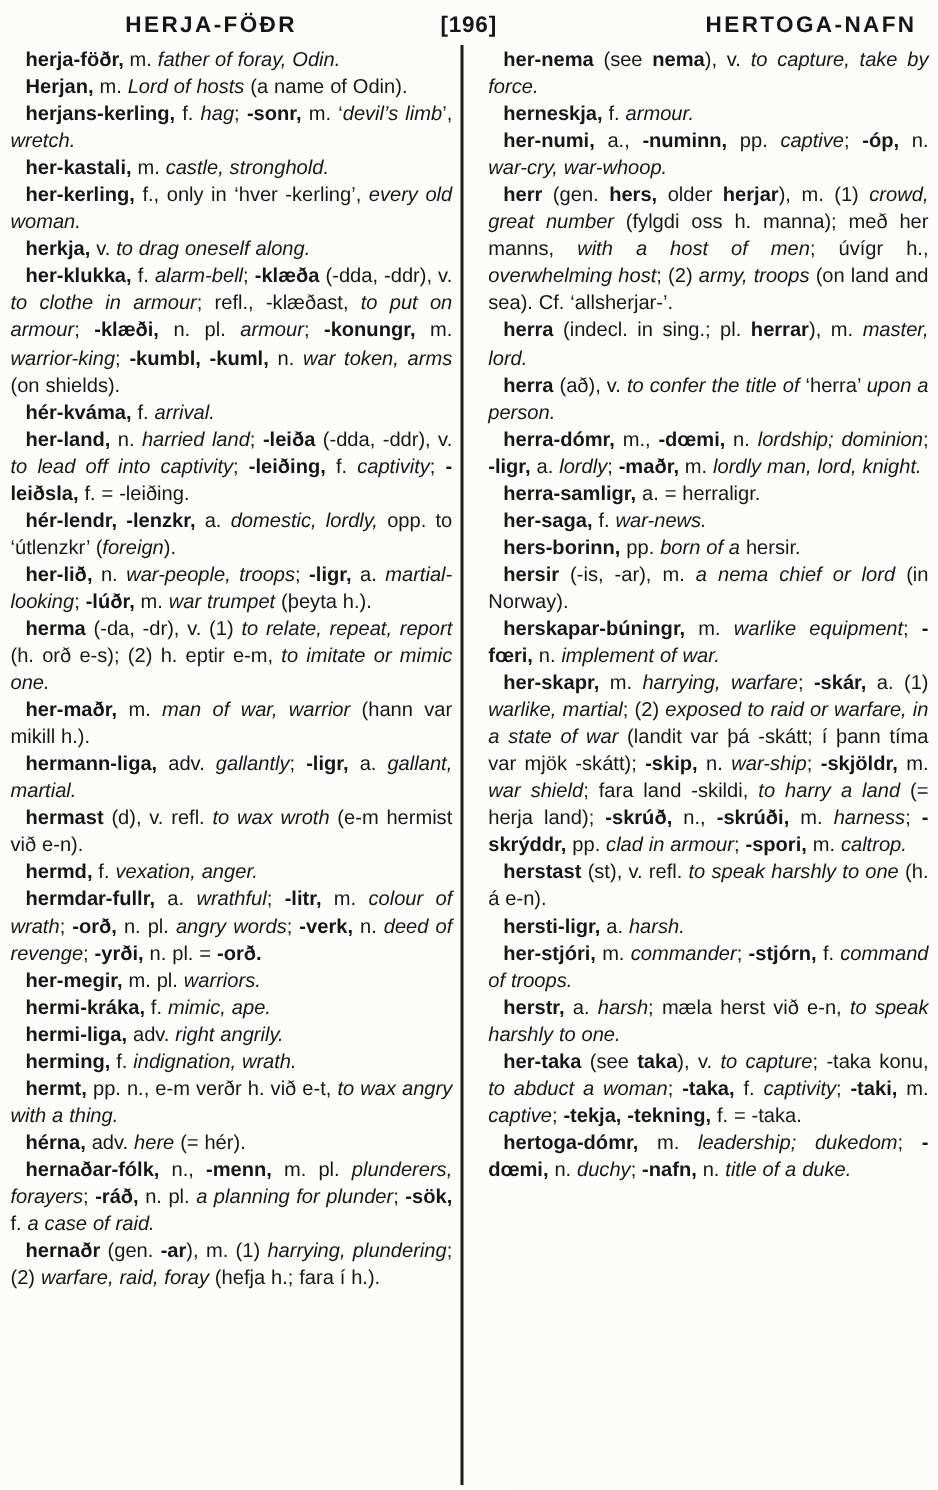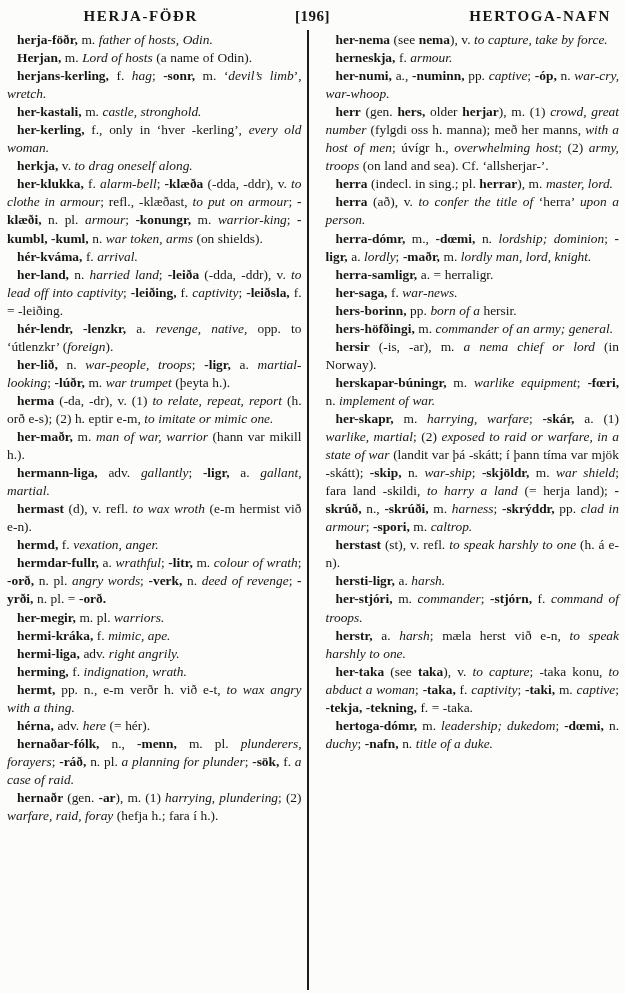--- a/index.html
+++ b/index.html
@@ -3,21 +3,21 @@
 <meta charset="utf-8">
 <style>
   html,body { margin:0; padding:0; }
   .page {
     position: relative;
     width: 625px;
     height: 993px;
     box-sizing: border-box;
     background: #fcfcfa;
     color: #161616;
-    font-family: Liberation Serif, serif;
+    font-family: Liberation Sans, sans-serif;
     overflow: hidden;
   }
   .header {
     display: flex;
     align-items: baseline;
     padding: 8px 14px 2px 14px;
     font-weight: bold;
     font-size: 15px;
     letter-spacing: 1.6px;
   }
@@ -57,30 +57,30 @@
 <body>
 
 <div class="page">
   <div class="header">
     <span class="guide-left">HERJA-FÖÐR</span>
     <span class="page-num">[196]</span>
     <span class="guide-right">HERTOGA-NAFN</span>
   </div>
   <div class="columns">
     <div class="col left">
-        <p class="entry"><span class="b">herja-föðr,</span><span class="r"> m. </span><span class="i">father of hosts, Odin.</span></p>
+        <p class="entry"><span class="b">herja-föðr,</span><span class="r"> m. </span><span class="i">father of foray, Odin.</span></p>
         <p class="entry"><span class="b">Herjan,</span><span class="r"> m. </span><span class="i">Lord of hosts</span><span class="r"> (a name of Odin).</span></p>
         <p class="entry"><span class="b">herjans-kerling,</span><span class="r"> f. </span><span class="i">hag</span><span class="r">; </span><span class="b">-sonr,</span><span class="r"> m. ‘</span><span class="i">devil’s limb</span><span class="r">’, </span><span class="i">wretch.</span></p>
         <p class="entry"><span class="b">her-kastali,</span><span class="r"> m. </span><span class="i">castle, stronghold.</span></p>
         <p class="entry"><span class="b">her-kerling,</span><span class="r"> f., only in ‘hver -kerling’, </span><span class="i">every old woman.</span></p>
         <p class="entry"><span class="b">herkja,</span><span class="r"> v. </span><span class="i">to drag oneself along.</span></p>
         <p class="entry"><span class="b">her-klukka,</span><span class="r"> f. </span><span class="i">alarm-bell</span><span class="r">; </span><span class="b">-klæða</span><span class="r"> (-dda, -ddr), v. </span><span class="i">to clothe in armour</span><span class="r">; refl., -klæðast, </span><span class="i">to put on armour</span><span class="r">; </span><span class="b">-klæði,</span><span class="r"> n. pl. </span><span class="i">armour</span><span class="r">; </span><span class="b">-konungr,</span><span class="r"> m. </span><span class="i">warrior-king</span><span class="r">; </span><span class="b">-kumbl, -kuml,</span><span class="r"> n. </span><span class="i">war token, arms</span><span class="r"> (on shields).</span></p>
         <p class="entry"><span class="b">hér-kváma,</span><span class="r"> f. </span><span class="i">arrival.</span></p>
         <p class="entry"><span class="b">her-land,</span><span class="r"> n. </span><span class="i">harried land</span><span class="r">; </span><span class="b">-leiða</span><span class="r"> (-dda, -ddr), v. </span><span class="i">to lead off into captivity</span><span class="r">; </span><span class="b">-leiðing,</span><span class="r"> f. </span><span class="i">captivity</span><span class="r">; </span><span class="b">-leiðsla,</span><span class="r"> f. = -leiðing.</span></p>
-        <p class="entry"><span class="b">hér-lendr, -lenzkr,</span><span class="r"> a. </span><span class="i">revenge, native,</span><span class="r"> opp. to ‘útlenzkr’ (</span><span class="i">foreign</span><span class="r">).</span></p>
+        <p class="entry"><span class="b">hér-lendr, -lenzkr,</span><span class="r"> a. </span><span class="i">domestic, lordly,</span><span class="r"> opp. to ‘útlenzkr’ (</span><span class="i">foreign</span><span class="r">).</span></p>
         <p class="entry"><span class="b">her-lið,</span><span class="r"> n. </span><span class="i">war-people, troops</span><span class="r">; </span><span class="b">-ligr,</span><span class="r"> a. </span><span class="i">martial-looking</span><span class="r">; </span><span class="b">-lúðr,</span><span class="r"> m. </span><span class="i">war trumpet</span><span class="r"> (þeyta h.).</span></p>
         <p class="entry"><span class="b">herma</span><span class="r"> (-da, -dr), v. (1) </span><span class="i">to relate, repeat, report</span><span class="r"> (h. orð e-s); (2) h. eptir e-m, </span><span class="i">to imitate or mimic one.</span></p>
         <p class="entry"><span class="b">her-maðr,</span><span class="r"> m. </span><span class="i">man of war, warrior</span><span class="r"> (hann var mikill h.).</span></p>
         <p class="entry"><span class="b">hermann-liga,</span><span class="r"> adv. </span><span class="i">gallantly</span><span class="r">; </span><span class="b">-ligr,</span><span class="r"> a. </span><span class="i">gallant, martial.</span></p>
         <p class="entry"><span class="b">hermast</span><span class="r"> (d), v. refl. </span><span class="i">to wax wroth</span><span class="r"> (e-m hermist við e-n).</span></p>
         <p class="entry"><span class="b">hermd,</span><span class="r"> f. </span><span class="i">vexation, anger.</span></p>
         <p class="entry"><span class="b">hermdar-fullr,</span><span class="r"> a. </span><span class="i">wrathful</span><span class="r">; </span><span class="b">-litr,</span><span class="r"> m. </span><span class="i">colour of wrath</span><span class="r">; </span><span class="b">-orð,</span><span class="r"> n. pl. </span><span class="i">angry words</span><span class="r">; </span><span class="b">-verk,</span><span class="r"> n. </span><span class="i">deed of revenge</span><span class="r">; </span><span class="b">-yrði,</span><span class="r"> n. pl. = </span><span class="b">-orð.</span></p>
         <p class="entry"><span class="b">her-megir,</span><span class="r"> m. pl. </span><span class="i">warriors.</span></p>
         <p class="entry"><span class="b">hermi-kráka,</span><span class="r"> f. </span><span class="i">mimic, ape.</span></p>
         <p class="entry"><span class="b">hermi-liga,</span><span class="r"> adv. </span><span class="i">right angrily.</span></p>
@@ -95,21 +95,20 @@
         <p class="entry"><span class="b">her-nema</span><span class="r"> (see </span><span class="b">nema</span><span class="r">), v. </span><span class="i">to capture, take by force.</span></p>
         <p class="entry"><span class="b">herneskja,</span><span class="r"> f. </span><span class="i">armour.</span></p>
         <p class="entry"><span class="b">her-numi,</span><span class="r"> a., </span><span class="b">-numinn,</span><span class="r"> pp. </span><span class="i">captive</span><span class="r">; </span><span class="b">-óp,</span><span class="r"> n. </span><span class="i">war-cry, war-whoop.</span></p>
         <p class="entry"><span class="b">herr</span><span class="r"> (gen. </span><span class="b">hers,</span><span class="r"> older </span><span class="b">herjar</span><span class="r">), m. (1) </span><span class="i">crowd, great number</span><span class="r"> (fylgdi oss h. manna); með her manns, </span><span class="i">with a host of men</span><span class="r">; úvígr h., </span><span class="i">overwhelming host</span><span class="r">; (2) </span><span class="i">army, troops</span><span class="r"> (on land and sea). Cf. ‘allsherjar-’.</span></p>
         <p class="entry"><span class="b">herra</span><span class="r"> (indecl. in sing.; pl. </span><span class="b">herrar</span><span class="r">), m. </span><span class="i">master, lord.</span></p>
         <p class="entry"><span class="b">herra</span><span class="r"> (að), v. </span><span class="i">to confer the title of</span><span class="r"> ‘herra’ </span><span class="i">upon a person.</span></p>
         <p class="entry"><span class="b">herra-dómr,</span><span class="r"> m., </span><span class="b">-dœmi,</span><span class="r"> n. </span><span class="i">lordship; dominion</span><span class="r">; </span><span class="b">-ligr,</span><span class="r"> a. </span><span class="i">lordly</span><span class="r">; </span><span class="b">-maðr,</span><span class="r"> m. </span><span class="i">lordly man, lord, knight.</span></p>
         <p class="entry"><span class="b">herra-samligr,</span><span class="r"> a. = herraligr.</span></p>
         <p class="entry"><span class="b">her-saga,</span><span class="r"> f. </span><span class="i">war-news.</span></p>
         <p class="entry"><span class="b">hers-borinn,</span><span class="r"> pp. </span><span class="i">born of a</span><span class="r"> hersir.</span></p>
-        <p class="entry"><span class="b">hers-höfðingi,</span><span class="r"> m. </span><span class="i">commander of an army; general.</span></p>
         <p class="entry"><span class="b">hersir</span><span class="r"> (-is, -ar), m. </span><span class="i">a nema chief or lord</span><span class="r"> (in Norway).</span></p>
         <p class="entry"><span class="b">herskapar-búningr,</span><span class="r"> m. </span><span class="i">warlike equipment</span><span class="r">; </span><span class="b">-fœri,</span><span class="r"> n. </span><span class="i">implement of war.</span></p>
         <p class="entry"><span class="b">her-skapr,</span><span class="r"> m. </span><span class="i">harrying, warfare</span><span class="r">; </span><span class="b">-skár,</span><span class="r"> a. (1) </span><span class="i">warlike, martial</span><span class="r">; (2) </span><span class="i">exposed to raid or warfare, in a state of war</span><span class="r"> (landit var þá -skátt; í þann tíma var mjök -skátt); </span><span class="b">-skip,</span><span class="r"> n. </span><span class="i">war-ship</span><span class="r">; </span><span class="b">-skjöldr,</span><span class="r"> m. </span><span class="i">war shield</span><span class="r">; fara land -skildi, </span><span class="i">to harry a land</span><span class="r"> (= herja land); </span><span class="b">-skrúð,</span><span class="r"> n., </span><span class="b">-skrúði,</span><span class="r"> m. </span><span class="i">harness</span><span class="r">; </span><span class="b">-skrýddr,</span><span class="r"> pp. </span><span class="i">clad in armour</span><span class="r">; </span><span class="b">-spori,</span><span class="r"> m. </span><span class="i">caltrop.</span></p>
         <p class="entry"><span class="b">herstast</span><span class="r"> (st), v. refl. </span><span class="i">to speak harshly to one</span><span class="r"> (h. á e-n).</span></p>
         <p class="entry"><span class="b">hersti-ligr,</span><span class="r"> a. </span><span class="i">harsh.</span></p>
         <p class="entry"><span class="b">her-stjóri,</span><span class="r"> m. </span><span class="i">commander</span><span class="r">; </span><span class="b">-stjórn,</span><span class="r"> f. </span><span class="i">command of troops.</span></p>
         <p class="entry"><span class="b">herstr,</span><span class="r"> a. </span><span class="i">harsh</span><span class="r">; mæla herst við e-n, </span><span class="i">to speak harshly to one.</span></p>
         <p class="entry"><span class="b">her-taka</span><span class="r"> (see </span><span class="b">taka</span><span class="r">), v. </span><span class="i">to capture</span><span class="r">; -taka konu, </span><span class="i">to abduct a woman</span><span class="r">; </span><span class="b">-taka,</span><span class="r"> f. </span><span class="i">captivity</span><span class="r">; </span><span class="b">-taki,</span><span class="r"> m. </span><span class="i">captive</span><span class="r">; </span><span class="b">-tekja, -tekning,</span><span class="r"> f. = -taka.</span></p>
         <p class="entry"><span class="b">hertoga-dómr,</span><span class="r"> m. </span><span class="i">leadership; dukedom</span><span class="r">; </span><span class="b">-dœmi,</span><span class="r"> n. </span><span class="i">duchy</span><span class="r">; </span><span class="b">-nafn,</span><span class="r"> n. </span><span class="i">title of a duke.</span></p>
       </div>

